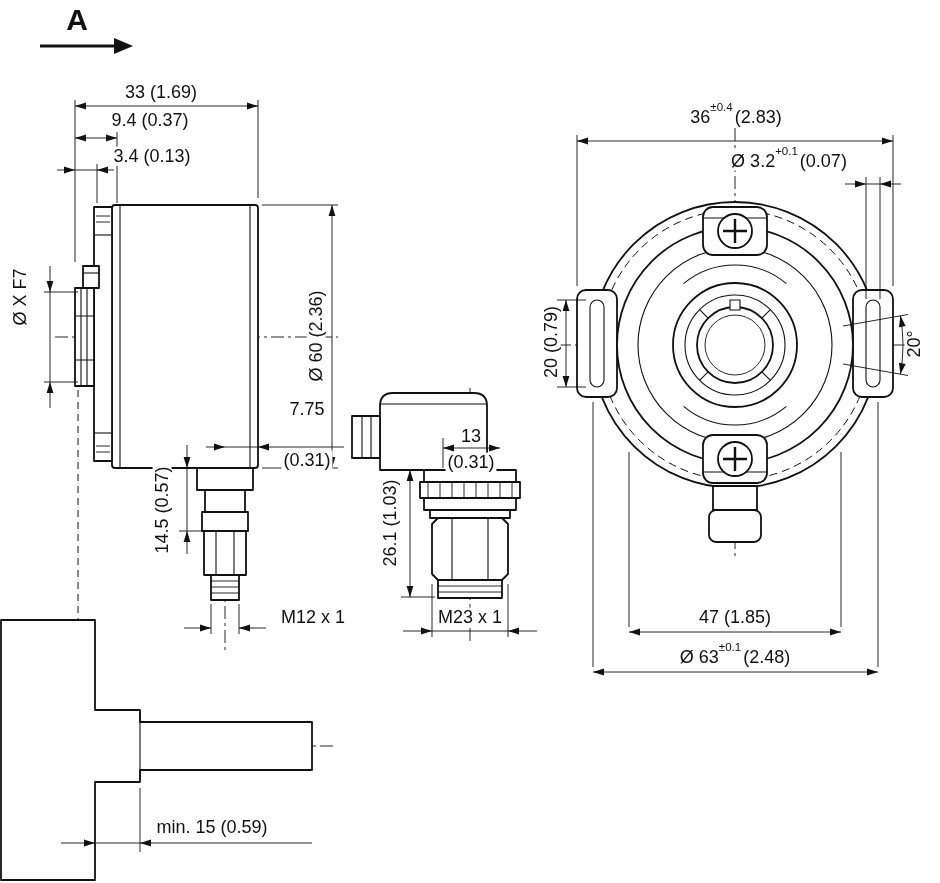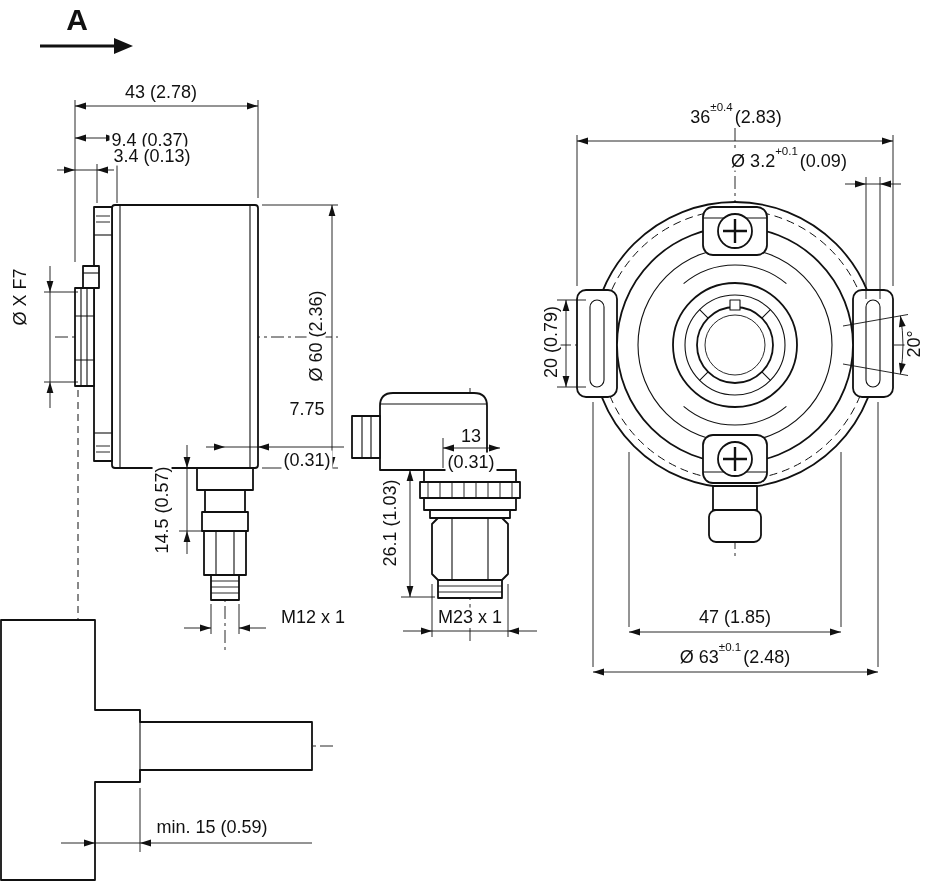--- a/index.html
+++ b/index.html
@@ -230,36 +230,36 @@
 
     <path class="thin" d="M735,672H593" marker-end="url(#arr)"></path>
         <path class="thin" d="M735,672H878" marker-end="url(#arr)"></path>
     <path class="thin" d="M593,402V667"></path>
         <path class="thin" d="M878,402V667"></path>
   </g>
 </svg>
 
 <div class="view-a" style="left:77px;top:20px">A</div>
 
-<div class="lbl" style="left:161px;top:92px">43 (2.78)</div>
-<div class="lbl" style="left:150px;top:140px">9.4 (0.37)</div>
+<div class="lbl" style="left:161px;top:92px">33 (1.69)</div>
+<div class="lbl" style="left:150px;top:120px">9.4 (0.37)</div>
 <div class="lbl" style="left:152px;top:156px">3.4 (0.13)</div>
 <div class="lbl rot" style="left:20px;top:297px">Ø X F7</div>
 <div class="lbl rot" style="left:316px;top:336px">Ø 60 (2.36)</div>
 <div class="lbl" style="left:307px;top:409px">7.75</div>
 <div class="lbl" style="left:307px;top:460px">(0.31)</div>
 <div class="lbl rot" style="left:162px;top:510px">14.5 (0.57)</div>
 <div class="lbl" style="left:313px;top:617px">M12 x 1</div>
 <div class="lbl" style="left:212px;top:827px">min. 15 (0.59)</div>
 
 <div class="lbl" style="left:471px;top:436px">13</div>
 <div class="lbl" style="left:471px;top:462px">(0.31)</div>
 <div class="lbl rot" style="left:390px;top:523px">26.1 (1.03)</div>
 <div class="lbl" style="left:470px;top:617px">M23 x 1</div>
 
 <div class="lbl" style="left:736px;top:117px"><span>36</span><sup>±0.4</sup><span class="in">(2.83)</span></div>
-<div class="lbl" style="left:789px;top:161px"><span>Ø 3.2</span><sup>+0.1</sup><span class="in">(0.09)</span></div>
+<div class="lbl" style="left:789px;top:161px"><span>Ø 3.2</span><sup>+0.1</sup><span class="in">(0.07)</span></div>
 <div class="lbl rot" style="left:551px;top:342px">20 (0.79)</div>
 <div class="lbl rot" style="left:914px;top:344px">20°</div>
 <div class="lbl" style="left:735px;top:617px">47 (1.85)</div>
 <div class="lbl" style="left:735px;top:657px"><span>Ø 63</span><sup>±0.1</sup><span class="in">(2.48)</span></div>
 
 </div>
 
 </body></html>

